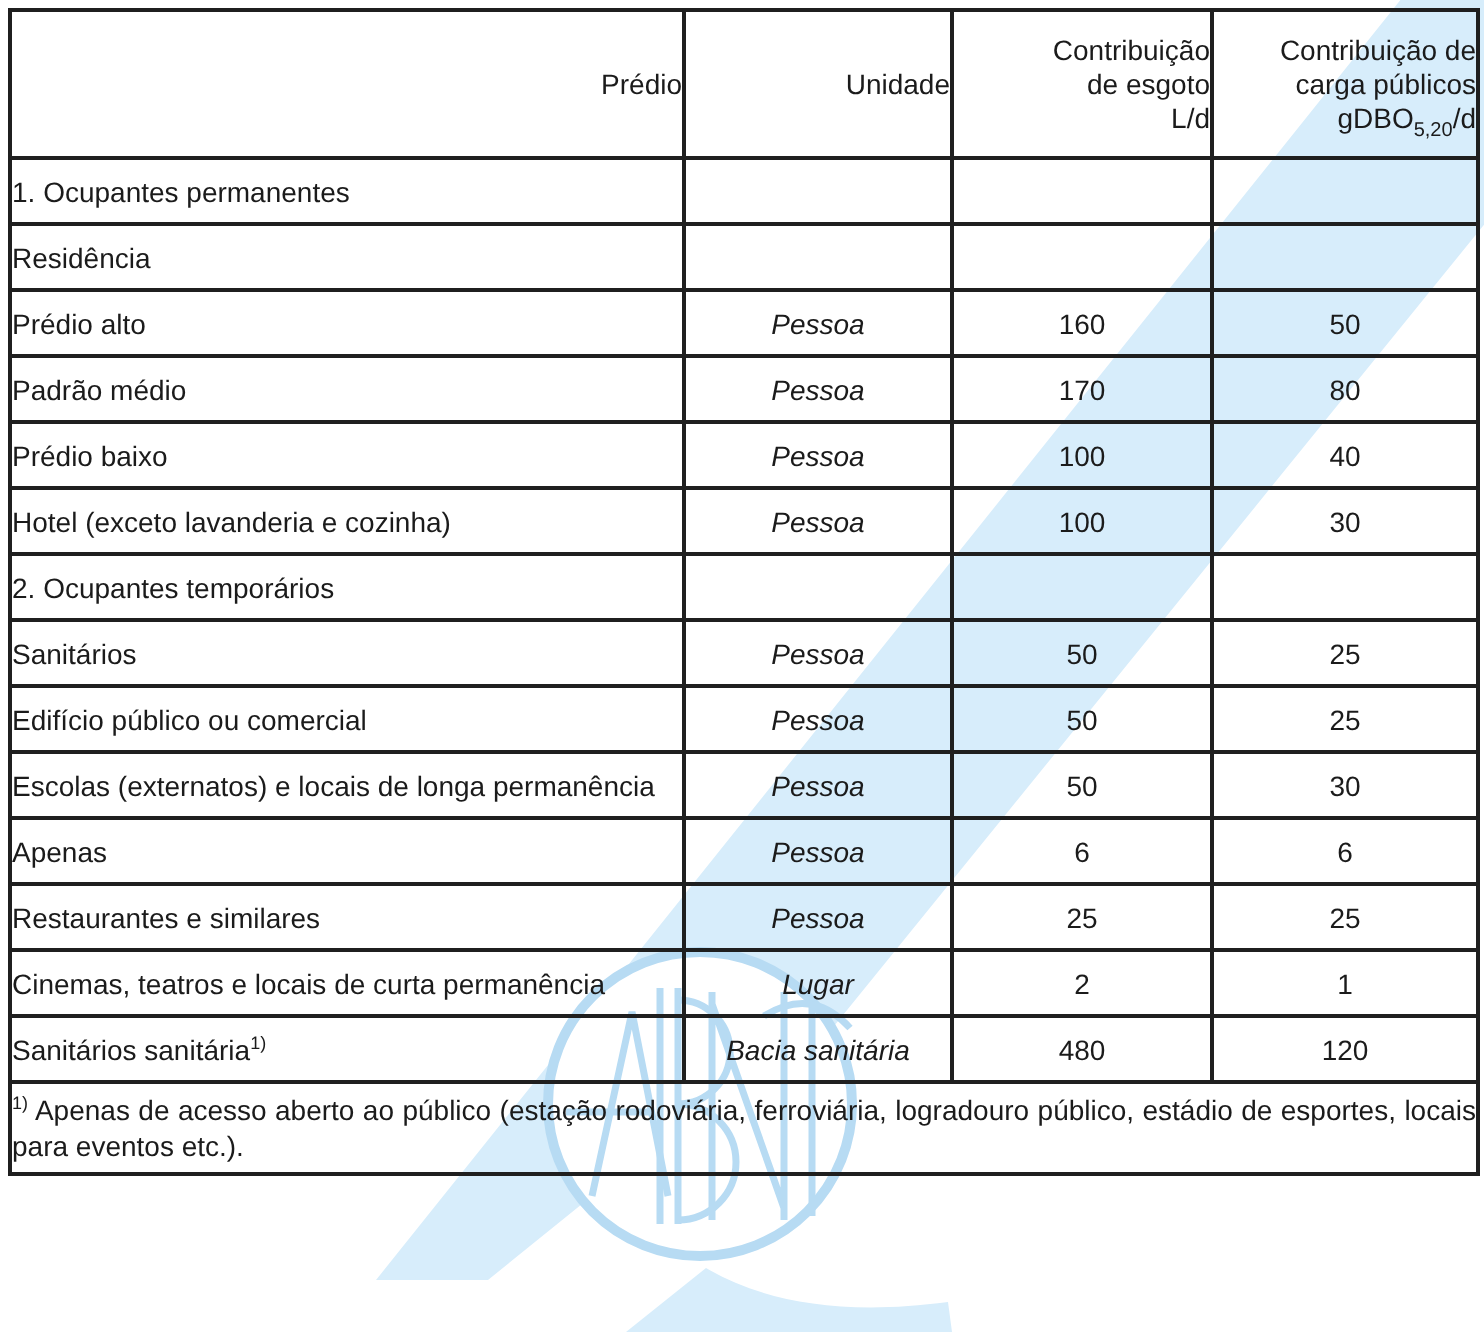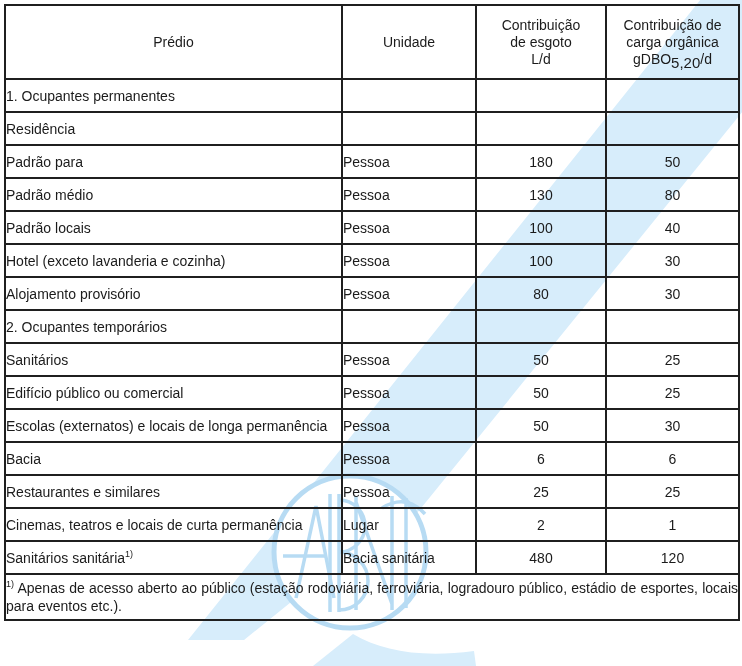--- a/index.html
+++ b/index.html
@@ -37,45 +37,46 @@
     font-size: 14px;
     font-weight: normal;
     padding: 0;
     background: transparent;
     vertical-align: middle;
   }
   tr.header-row { height: 74px; }
   tr.data-row   { height: 33px; }
   tr.footnote-row { height: 46px; }
   th.col-head {
-    text-align: center;
+    text-align: right;
     white-space: pre-line;
     line-height: 17px;
   }
   td.col-predio {
     text-align: left;
     padding-left: 9px;
     padding-right: 3px;
     white-space: nowrap;
     overflow: hidden;
   }
   td.col-unidade {
-    text-align: left;
+    text-align: center;
     padding-left: 9px;
     white-space: nowrap;
     overflow: hidden;
+    font-style: italic;
   }
   td.col-num { text-align: center; }
   sup.marker {
     font-size: 9px;
     vertical-align: super;
     line-height: 0;
   }
   sub.formula-sub {
-    font-size: 15px;
+    font-size: 10px;
     vertical-align: sub;
     line-height: 0;
   }
   td.footnote-cell {
     font-size: 12.5px;
     line-height: 18px;
     padding: 5px 9px 6px 9px;
     text-align: justify;
     vertical-align: top;
   }
@@ -115,66 +116,60 @@
     </colgroup>
 
     <tbody>
         <tr class="header-row">
       <th class="col-head">Prédio</th>
       <th class="col-head">Unidade</th>
       <th class="col-head">Contribuição
 de esgoto
 L/d</th>
       <th class="col-head"><div><span>Contribuição de
-carga orgânica</span></div><div><span>gDBO</span><sub class="formula-sub">5,20</sub><span>/d</span></div></th>
+carga públicos</span></div><div><span>gDBO</span><sub class="formula-sub">5,20</sub><span>/d</span></div></th>
     </tr>
 
     <tr class="data-row">
       <td class="col-predio">1. Ocupantes permanentes</td>
       <td class="col-unidade"></td>
       <td class="col-num"></td>
       <td class="col-num"></td>
     </tr>
     <tr class="data-row">
       <td class="col-predio">Residência</td>
       <td class="col-unidade"></td>
       <td class="col-num"></td>
       <td class="col-num"></td>
     </tr>
     <tr class="data-row">
-      <td class="col-predio">Padrão para</td>
-      <td class="col-unidade">Pessoa</td>
-      <td class="col-num">180</td>
+      <td class="col-predio">Prédio alto</td>
+      <td class="col-unidade">Pessoa</td>
+      <td class="col-num">160</td>
       <td class="col-num">50</td>
     </tr>
     <tr class="data-row">
       <td class="col-predio">Padrão médio</td>
       <td class="col-unidade">Pessoa</td>
-      <td class="col-num">130</td>
+      <td class="col-num">170</td>
       <td class="col-num">80</td>
     </tr>
     <tr class="data-row">
-      <td class="col-predio">Padrão locais</td>
+      <td class="col-predio">Prédio baixo</td>
       <td class="col-unidade">Pessoa</td>
       <td class="col-num">100</td>
       <td class="col-num">40</td>
     </tr>
     <tr class="data-row">
       <td class="col-predio">Hotel (exceto lavanderia e cozinha)</td>
       <td class="col-unidade">Pessoa</td>
       <td class="col-num">100</td>
       <td class="col-num">30</td>
     </tr>
     <tr class="data-row">
-      <td class="col-predio">Alojamento provisório</td>
-      <td class="col-unidade">Pessoa</td>
-      <td class="col-num">80</td>
-      <td class="col-num">30</td>
-    </tr>
-    <tr class="data-row">
       <td class="col-predio">2. Ocupantes temporários</td>
       <td class="col-unidade"></td>
       <td class="col-num"></td>
       <td class="col-num"></td>
     </tr>
     <tr class="data-row">
       <td class="col-predio">Sanitários</td>
       <td class="col-unidade">Pessoa</td>
       <td class="col-num">50</td>
       <td class="col-num">25</td>
@@ -185,21 +180,21 @@
       <td class="col-num">50</td>
       <td class="col-num">25</td>
     </tr>
     <tr class="data-row">
       <td class="col-predio">Escolas (externatos) e locais de longa permanência</td>
       <td class="col-unidade">Pessoa</td>
       <td class="col-num">50</td>
       <td class="col-num">30</td>
     </tr>
     <tr class="data-row">
-      <td class="col-predio">Bacia</td>
+      <td class="col-predio">Apenas</td>
       <td class="col-unidade">Pessoa</td>
       <td class="col-num">6</td>
       <td class="col-num">6</td>
     </tr>
     <tr class="data-row">
       <td class="col-predio">Restaurantes e similares</td>
       <td class="col-unidade">Pessoa</td>
       <td class="col-num">25</td>
       <td class="col-num">25</td>
     </tr>

